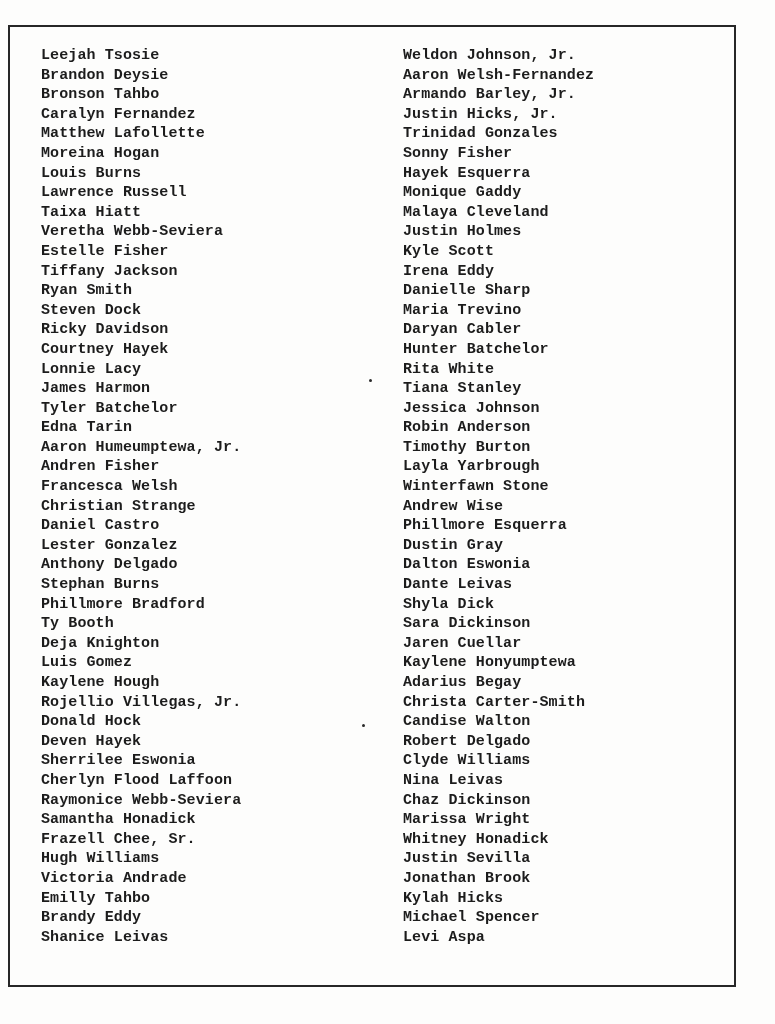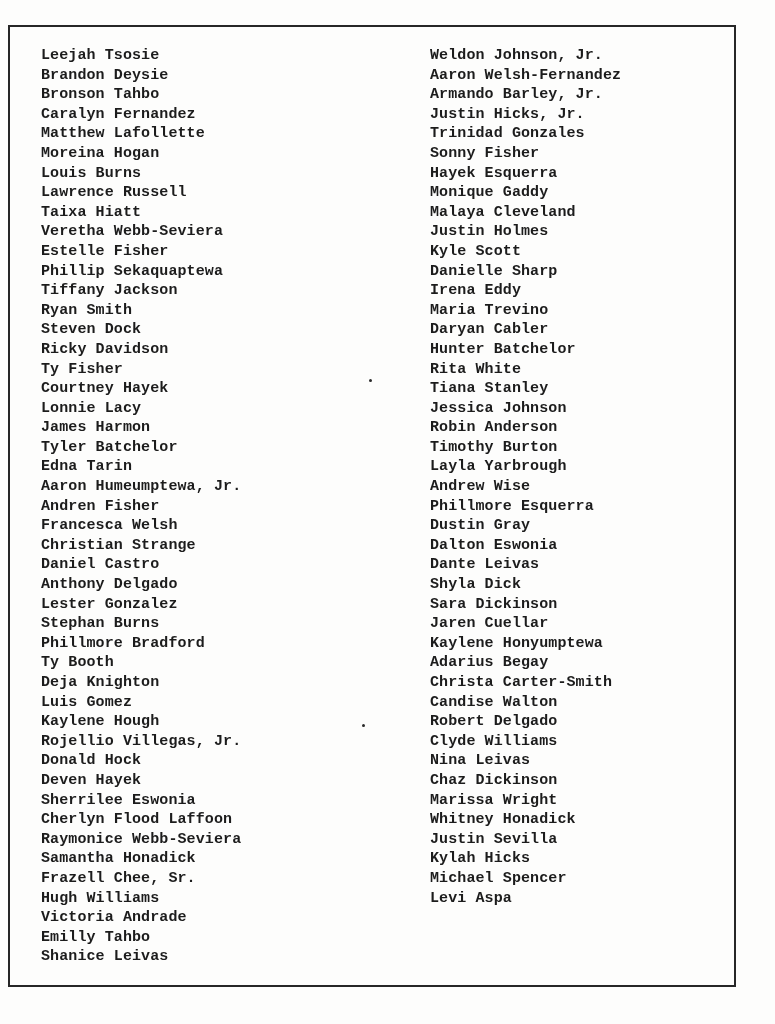--- a/index.html
+++ b/index.html
@@ -24,21 +24,21 @@
     border: 2px solid #272727;
     background: #fdfdfc;
     box-sizing: border-box;
   }
   .col {
     position: absolute;
     top: 19px;
     white-space: nowrap;
   }
   .col-left  { left: 31px; }
-  .col-right { left: 420px; }
+  .col-right { left: 393px; }
   .name-row {
     font-size: 15px;
     font-weight: 600;
     color: #1c1c1c;
     line-height: 19.6px;
     height: 19.6px;
     letter-spacing: 0.1px;
   }
   .speck {
     position: absolute;
@@ -60,99 +60,100 @@
         <div class="name-row">Brandon Deysie</div>
         <div class="name-row">Bronson Tahbo</div>
         <div class="name-row">Caralyn Fernandez</div>
         <div class="name-row">Matthew Lafollette</div>
         <div class="name-row">Moreina Hogan</div>
         <div class="name-row">Louis Burns</div>
         <div class="name-row">Lawrence Russell</div>
         <div class="name-row">Taixa Hiatt</div>
         <div class="name-row">Veretha Webb-Seviera</div>
         <div class="name-row">Estelle Fisher</div>
-        <div class="name-row">Phillip Sekaquaptewa</div>
         <div class="name-row">Tiffany Jackson</div>
         <div class="name-row">Ryan Smith</div>
         <div class="name-row">Steven Dock</div>
         <div class="name-row">Ricky Davidson</div>
-        <div class="name-row">Ty Fisher</div>
         <div class="name-row">Courtney Hayek</div>
         <div class="name-row">Lonnie Lacy</div>
         <div class="name-row">James Harmon</div>
         <div class="name-row">Tyler Batchelor</div>
         <div class="name-row">Edna Tarin</div>
         <div class="name-row">Aaron Humeumptewa, Jr.</div>
         <div class="name-row">Andren Fisher</div>
         <div class="name-row">Francesca Welsh</div>
         <div class="name-row">Christian Strange</div>
         <div class="name-row">Daniel Castro</div>
+        <div class="name-row">Lester Gonzalez</div>
         <div class="name-row">Anthony Delgado</div>
-        <div class="name-row">Lester Gonzalez</div>
         <div class="name-row">Stephan Burns</div>
         <div class="name-row">Phillmore Bradford</div>
         <div class="name-row">Ty Booth</div>
         <div class="name-row">Deja Knighton</div>
         <div class="name-row">Luis Gomez</div>
         <div class="name-row">Kaylene Hough</div>
         <div class="name-row">Rojellio Villegas, Jr.</div>
         <div class="name-row">Donald Hock</div>
         <div class="name-row">Deven Hayek</div>
         <div class="name-row">Sherrilee Eswonia</div>
         <div class="name-row">Cherlyn Flood Laffoon</div>
         <div class="name-row">Raymonice Webb-Seviera</div>
         <div class="name-row">Samantha Honadick</div>
         <div class="name-row">Frazell Chee, Sr.</div>
         <div class="name-row">Hugh Williams</div>
         <div class="name-row">Victoria Andrade</div>
         <div class="name-row">Emilly Tahbo</div>
+        <div class="name-row">Brandy Eddy</div>
         <div class="name-row">Shanice Leivas</div>
       </div>
     <div class="col col-right">
         <div class="name-row">Weldon Johnson, Jr.</div>
         <div class="name-row">Aaron Welsh-Fernandez</div>
         <div class="name-row">Armando Barley, Jr.</div>
         <div class="name-row">Justin Hicks, Jr.</div>
         <div class="name-row">Trinidad Gonzales</div>
         <div class="name-row">Sonny Fisher</div>
         <div class="name-row">Hayek Esquerra</div>
         <div class="name-row">Monique Gaddy</div>
         <div class="name-row">Malaya Cleveland</div>
         <div class="name-row">Justin Holmes</div>
         <div class="name-row">Kyle Scott</div>
+        <div class="name-row">Irena Eddy</div>
         <div class="name-row">Danielle Sharp</div>
-        <div class="name-row">Irena Eddy</div>
         <div class="name-row">Maria Trevino</div>
         <div class="name-row">Daryan Cabler</div>
         <div class="name-row">Hunter Batchelor</div>
         <div class="name-row">Rita White</div>
         <div class="name-row">Tiana Stanley</div>
         <div class="name-row">Jessica Johnson</div>
         <div class="name-row">Robin Anderson</div>
         <div class="name-row">Timothy Burton</div>
         <div class="name-row">Layla Yarbrough</div>
+        <div class="name-row">Winterfawn Stone</div>
         <div class="name-row">Andrew Wise</div>
         <div class="name-row">Phillmore Esquerra</div>
         <div class="name-row">Dustin Gray</div>
         <div class="name-row">Dalton Eswonia</div>
         <div class="name-row">Dante Leivas</div>
         <div class="name-row">Shyla Dick</div>
         <div class="name-row">Sara Dickinson</div>
         <div class="name-row">Jaren Cuellar</div>
         <div class="name-row">Kaylene Honyumptewa</div>
         <div class="name-row">Adarius Begay</div>
         <div class="name-row">Christa Carter-Smith</div>
         <div class="name-row">Candise Walton</div>
         <div class="name-row">Robert Delgado</div>
         <div class="name-row">Clyde Williams</div>
         <div class="name-row">Nina Leivas</div>
         <div class="name-row">Chaz Dickinson</div>
         <div class="name-row">Marissa Wright</div>
         <div class="name-row">Whitney Honadick</div>
         <div class="name-row">Justin Sevilla</div>
+        <div class="name-row">Jonathan Brook</div>
         <div class="name-row">Kylah Hicks</div>
         <div class="name-row">Michael Spencer</div>
         <div class="name-row">Levi Aspa</div>
       </div>
   </div>
   <div class="speck speck-mid1"></div>
   <div class="speck speck-mid2"></div>
 </div>
 
 </body></html>

